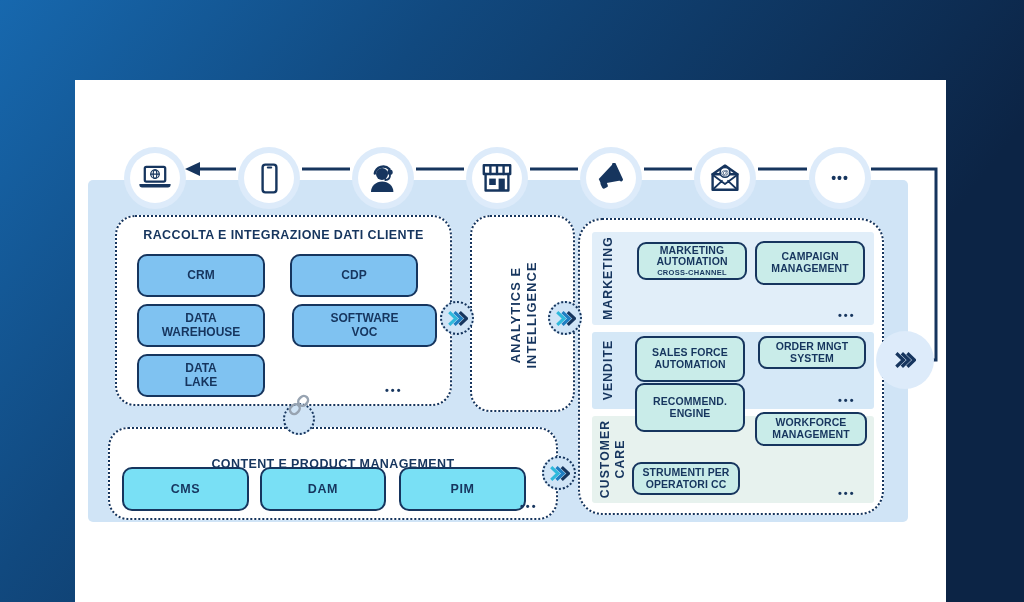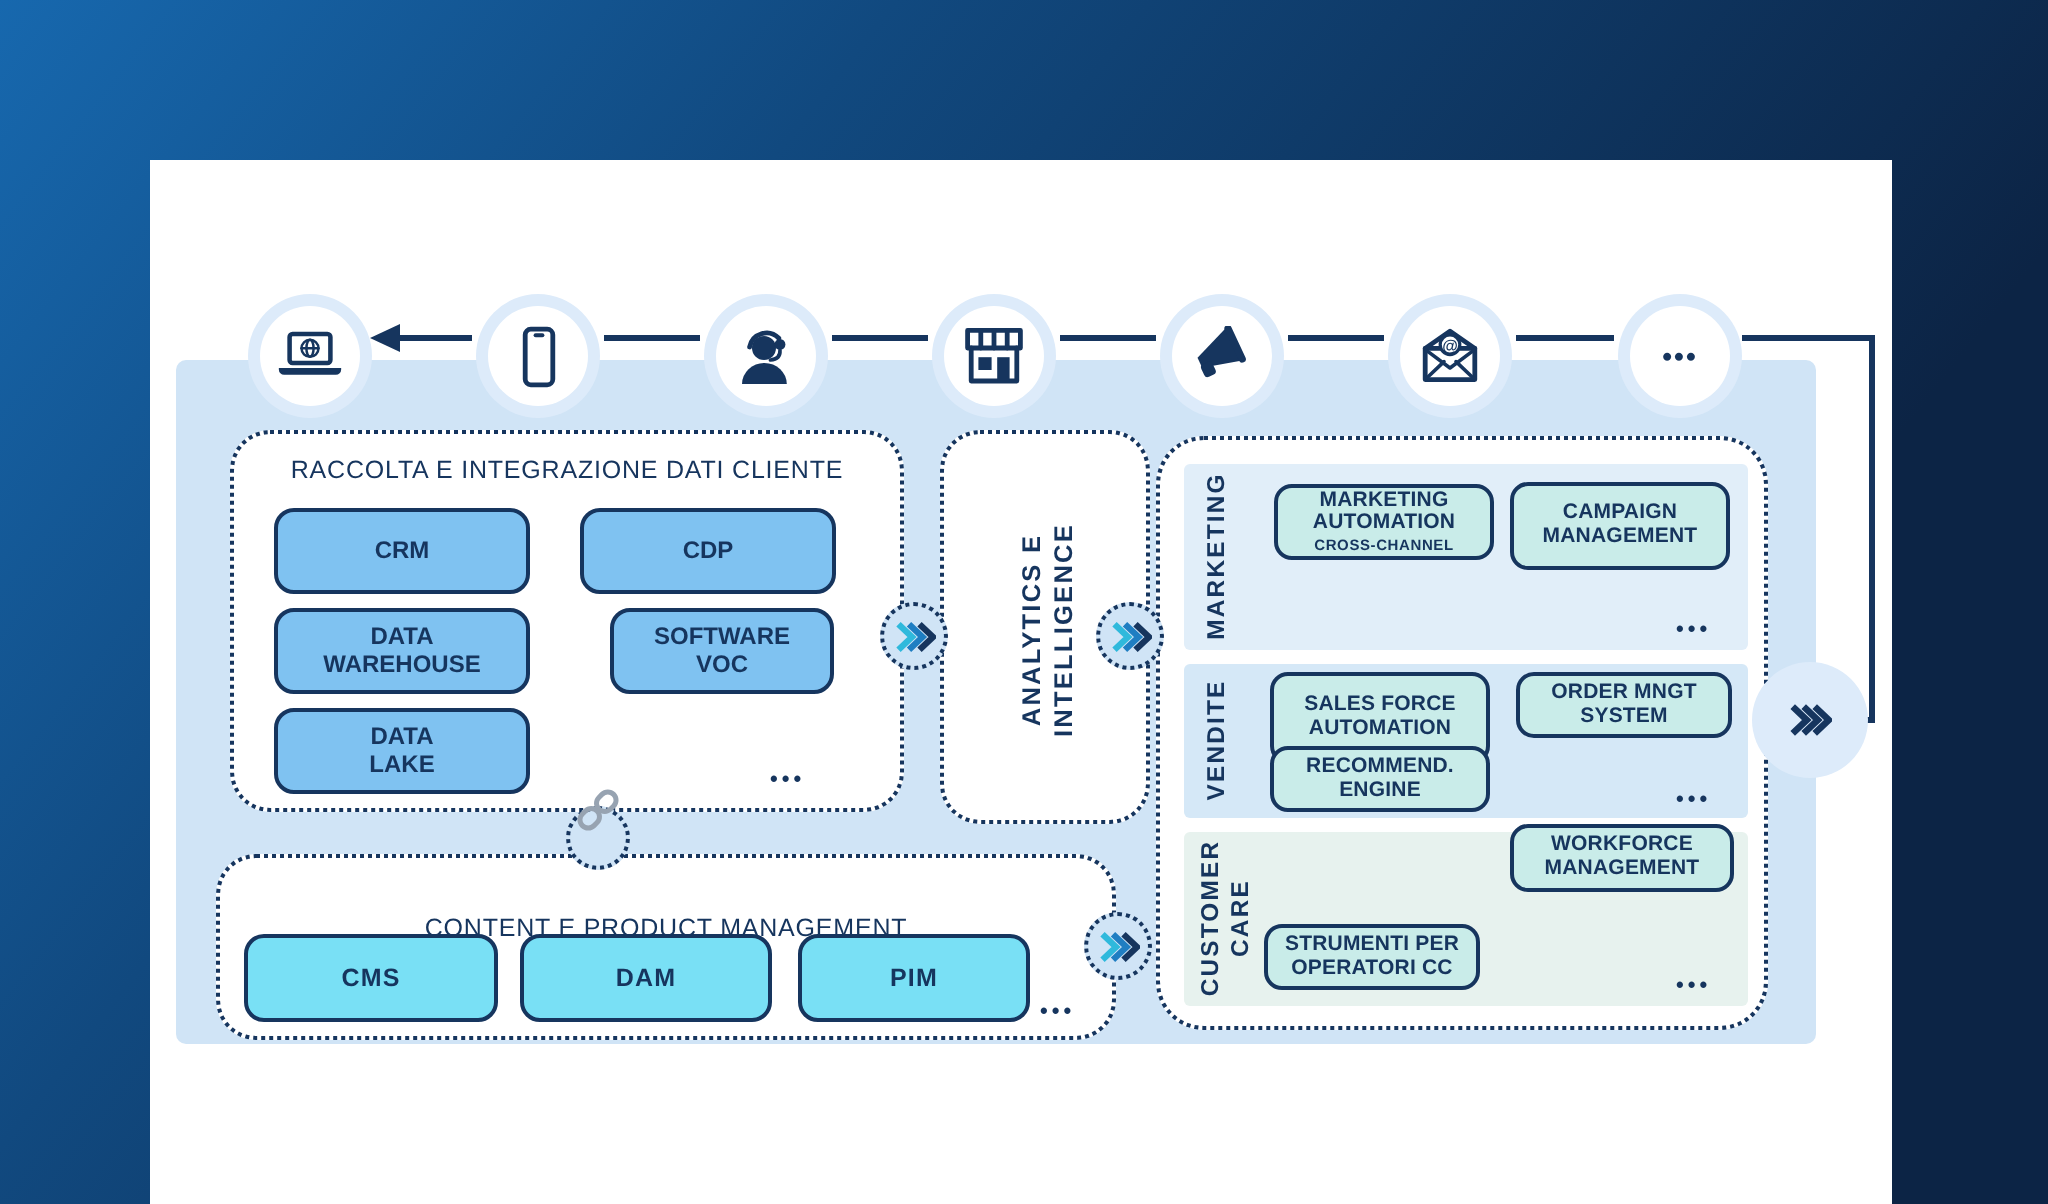--- a/index.html
+++ b/index.html
@@ -9,21 +9,21 @@
     --row-marketing:#E1EEF9; --row-vendite:#D5E8F7; --row-customer:#E7F2EE;
     --chev-cyan:#2FB9DC; --chev-mid:#1F7EC2; --link-gray:#97A3B1; --card:#FFFFFF;
   }
   html,body{margin:0;padding:0;}
   body{width:1024px;height:602px;overflow:hidden;font-family:"Liberation Sans",sans-serif;}
   .stage{position:relative;width:1024px;height:602px;overflow:hidden;
          background:linear-gradient(128deg,var(--bg-from) 0%,var(--bg-mid) 30%,var(--bg-to) 75%);}
   .card{position:absolute;left:75px;top:80px;width:871px;height:522px;background:var(--card);}
   .panel{position:absolute;left:88px;top:180px;width:820px;height:342px;background:var(--panel);border-radius:5px;}
   .section{position:absolute;background:#fff;border:2px dotted var(--navy);border-radius:20px;box-sizing:border-box;}
-  .sec-title{position:absolute;left:0;width:100%;text-align:center;font-weight:normal;color:var(--navy);
+  .sec-title{position:absolute;left:0;width:100%;text-align:center;font-weight:bold;color:var(--navy);
              font-size:12.5px;letter-spacing:.4px;white-space:pre-line;}
   .bx{position:absolute;display:flex;flex-direction:column;align-items:center;justify-content:center;
       text-align:center;font-weight:bold;color:var(--navy);white-space:pre-line;box-sizing:border-box;
       border:2.5px solid var(--navy);line-height:1.15;}
   .bluebox{background:var(--box-blue);border-radius:10px;font-size:12px;}
   .cyanbox{background:var(--box-cyan);border-radius:10px;font-size:12.5px;letter-spacing:.6px;}
   .tealbox{background:var(--box-teal);border-radius:9px;font-size:10.5px;border-width:2.2px;line-height:1.12;letter-spacing:.1px;}
   .tealbox .sub{font-size:7.5px;letter-spacing:.3px;margin-top:1px;}
   .dots{position:absolute;color:var(--navy);font-weight:bold;font-size:11px;letter-spacing:2px;line-height:1;}
   .row{position:absolute;border-radius:3px;}
@@ -134,37 +134,37 @@
       <span class="more-ic">•••</span>
     </div>
   </div>
 
   <div class="section" style="left:115px;top:215px;width:337px;height:191px">
     <div class="sec-title" style="top:11px">RACCOLTA E INTEGRAZIONE DATI CLIENTE</div>
     <div class="bx bluebox" style="left:20px;top:37px;width:128px;height:43px">CRM</div>
     <div class="bx bluebox" style="left:173px;top:37px;width:128px;height:43px">CDP</div>
     <div class="bx bluebox" style="left:20px;top:87px;width:128px;height:43px">DATA
 WAREHOUSE</div>
-    <div class="bx bluebox" style="left:188px;top:87px;width:112px;height:43px">SOFTWARE
+    <div class="bx bluebox" style="left:175px;top:87px;width:145px;height:43px">SOFTWARE
 VOC</div>
     <div class="bx bluebox" style="left:20px;top:137px;width:128px;height:43px">DATA
 LAKE</div>
     <span class="dots" style="left:268px;top:168px">•••</span>
   </div>
 
   <div class="section" style="left:470px;top:215px;width:105px;height:197px">
     <div class="vlabel" style="left:-38px;top:78px;width:180px;height:40px;font-size:12.8px">ANALYTICS E
 INTELLIGENCE</div>
   </div>
 
   <div class="section" style="left:108px;top:427px;width:450px;height:93px">
     <div class="sec-title" style="top:28px">CONTENT E PRODUCT MANAGEMENT</div>
     <div class="bx cyanbox" style="left:12px;top:38px;width:127px;height:44px">CMS</div>
     <div class="bx cyanbox" style="left:150px;top:38px;width:126px;height:44px">DAM</div>
-    <div class="bx cyanbox" style="left:289px;top:38px;width:116px;height:44px">PIM</div>
+    <div class="bx cyanbox" style="left:289px;top:38px;width:127px;height:44px">PIM</div>
     <span class="dots" style="left:410px;top:72px">•••</span>
   </div>
 
   <div class="section" style="left:578px;top:218px;width:306px;height:297px;border-radius:24px">
     <div class="row" style="left:12px;top:12px;width:282px;height:93px;background:var(--row-marketing)"></div>
     <div class="row" style="left:12px;top:112px;width:282px;height:77px;background:var(--row-vendite)"></div>
     <div class="row" style="left:12px;top:196px;width:282px;height:87px;background:var(--row-customer)"></div>
 
     <div class="vlabel" style="left:-21px;top:48px;width:100px;height:20px">MARKETING</div>
     <div class="vlabel" style="left:-11px;top:140px;width:80px;height:20px">VENDITE</div>
@@ -177,21 +177,21 @@
       <span class="sub">CROSS-CHANNEL</span>
     </div>
     <div class="bx tealbox" style="left:175px;top:21px;width:110px;height:44px">CAMPAIGN
 MANAGEMENT</div>
     <span class="dots" style="left:258px;top:90px">•••</span>
 
     <div class="bx tealbox" style="left:55px;top:116px;width:110px;height:46px">SALES FORCE
 AUTOMATION</div>
     <div class="bx tealbox" style="left:178px;top:116px;width:108px;height:33px">ORDER MNGT
 SYSTEM</div>
-    <div class="bx tealbox" style="left:55px;top:153px;width:110px;height:33px">RECOMMEND.
+    <div class="bx tealbox" style="left:55px;top:163px;width:110px;height:49px">RECOMMEND.
 ENGINE</div>
     <span class="dots" style="left:258px;top:175px">•••</span>
 
     <div class="bx tealbox" style="left:175px;top:192px;width:112px;height:34px">WORKFORCE
 MANAGEMENT</div>
     <div class="bx tealbox" style="left:52px;top:242px;width:108px;height:33px">STRUMENTI PER
 OPERATORI CC</div>
     <span class="dots" style="left:258px;top:268px">•••</span>
   </div>
 

